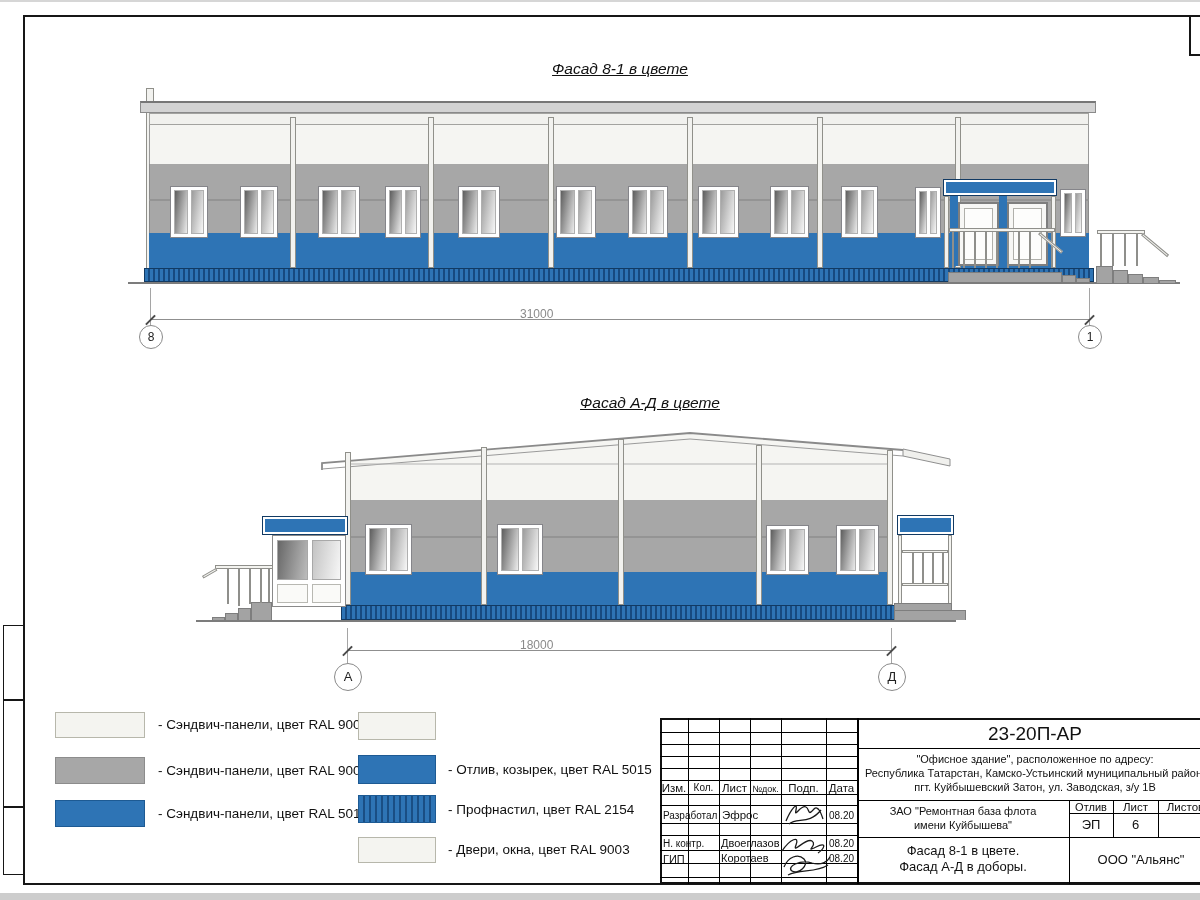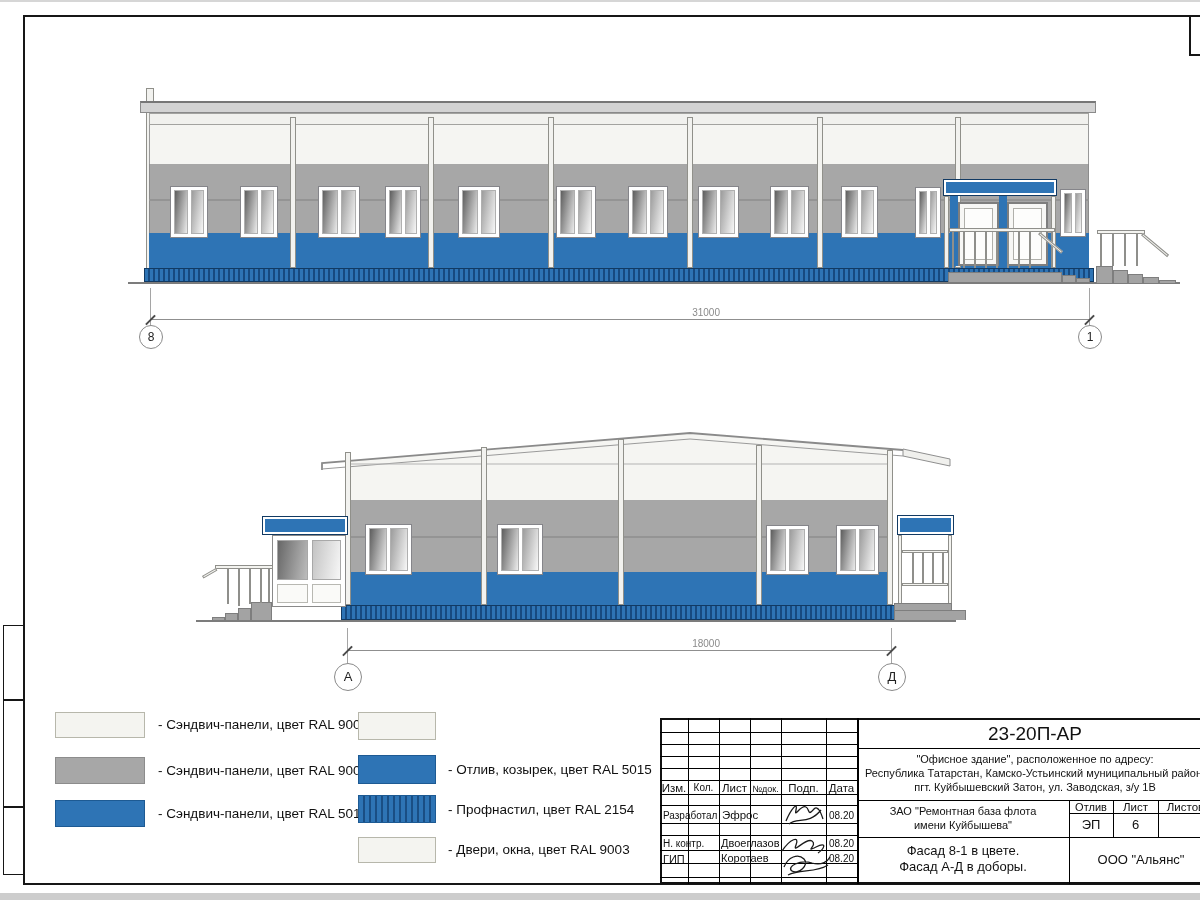--- a/index.html
+++ b/index.html
@@ -21,21 +21,21 @@
   .gd{position:absolute;box-sizing:border-box;border:1px solid #a8a8a8;background:linear-gradient(100deg,#676767,#bcbcbc)}
   .gl{position:absolute;box-sizing:border-box;border:1px solid #a8a8a8;background:linear-gradient(100deg,#c3c3c3,#f7f7f7)}
   .pnl{position:absolute;box-sizing:border-box;border:1px solid #b8b8b2;background:#fafaf8}
   .hl{position:absolute;background:#000;height:1px}
   .vl{position:absolute;background:#000;width:1px}
   .tbt{position:absolute;font-size:11px;line-height:1.15;white-space:nowrap}
   .ctr{text-align:center}
   .dimline{position:absolute;background:#8f8f8f}
   .ext{position:absolute;background:#a5a5a5;width:1px}
   .tick{position:absolute;width:13px;height:2px;background:#4a4a4a;transform:rotate(-45deg)}
-  .dimlab{position:absolute;color:#8a8a8a;font-size:10px;text-align:right}
+  .dimlab{position:absolute;color:#8a8a8a;font-size:12px;text-align:left}
   .axis{position:absolute;border:1px solid #8a8a8a;border-radius:50%;background:#fff;text-align:center;color:#222}
   .sw{position:absolute;box-sizing:border-box}
   .sw.white{background:#f4f4f0;border:1px solid #b7b7ab}
   .sw.gray{background:#a7a7a7;border:1px solid #8c8c8c}
   .sw.blue{background:#2e74b5;border:1px solid #1d5a93}
   .sw.prof{background:repeating-linear-gradient(90deg,#2e74b5 0 4px,#1a4e84 4px 6px);border:1px solid #1d5a93}
   .leg{position:absolute;font-size:13.5px;line-height:1.25;color:#111;white-space:nowrap}
   .ftitle{position:absolute;font-style:italic;text-decoration:underline;font-size:15.5px;color:#111;text-align:center}
   svg{position:absolute;overflow:visible}
 </style>
@@ -46,20 +46,21 @@
 
   <div class="abs" style="left:0;top:0;width:1200px;height:2px;background:#d6d6d6"></div>
   <div class="abs" style="left:0;top:893px;width:1200px;height:7px;background:#cdcdcd"></div>
 
   <div class="abs" style="left:23px;top:15px;width:1190px;height:870px;border:2px solid #161616"></div>
   <div class="abs" style="left:1189px;top:15px;width:26px;height:41px;border:2px solid #161616"></div>
   <div class="abs" style="left:3px;top:625px;width:21px;height:76px;border:1.5px solid #161616"></div>
   <div class="abs" style="left:3px;top:699px;width:21px;height:109px;border:1.5px solid #161616"></div>
   <div class="abs" style="left:3px;top:806px;width:21px;height:69px;border:1.5px solid #161616"></div>
 
+  <div class="ftitle" style="left:450px;top:60px;width:340px">Фасад 8-1 в цвете</div>
 
   <div class="post" style="left:146px;top:88px;width:8px;height:194px"></div>
   <div class="band" style="left:140px;top:101px;width:956px;height:12px;background:#d3d3d3;border:1px solid #8a8a8a;border-top:2px solid #777"></div>
   <div class="band" style="left:149px;top:113px;width:940px;height:12px;background:#f1f1ee;border:1px solid #a3a3a0"></div>
   <div class="band" style="left:149px;top:125px;width:940px;height:39px;background:#f5f5f2;border-left:1px solid #999;border-right:1px solid #999"></div>
   <div class="band" style="left:149px;top:164px;width:940px;height:69px;background:#a7a7a7;border-left:1px solid #8c8c8c;border-right:1px solid #8c8c8c"></div>
   <div class="band" style="left:149px;top:199px;width:940px;height:2px;background:#949494"></div>
   <div class="band" style="left:149px;top:233px;width:940px;height:35px;background:#2e74b5"></div>
   <div class="prof" style="left:144px;top:268px;width:950px;height:14px"></div>
   <div class="band" style="left:128px;top:282px;width:1052px;height:2px;background:#7c7c7c"></div>
@@ -162,20 +163,21 @@
 
   <div class="ext" style="left:150px;top:288px;height:44px"></div>
   <div class="ext" style="left:1089px;top:288px;height:44px"></div>
   <div class="dimline" style="left:150px;top:319px;width:940px;height:1px"></div>
   <div class="tick" style="left:144px;top:319px"></div>
   <div class="tick" style="left:1083px;top:319px"></div>
   <div class="dimlab" style="left:520px;top:307px;width:200px">31000</div>
   <div class="axis" style="left:139px;top:325px;width:22px;height:22px;line-height:22px;font-size:12px">8</div>
   <div class="axis" style="left:1078px;top:325px;width:22px;height:22px;line-height:22px;font-size:12px">1</div>
 
+  <div class="ftitle" style="left:480px;top:394px;width:340px">Фасад А-Д в цвете</div>
 
   <div class="band" style="left:345px;top:433px;width:548px;height:67px;background:#f5f5f2;clip-path:polygon(0 28px,345px 0,548px 17px,548px 67px,0 67px)"></div>
   <div class="band" style="left:345px;top:500px;width:548px;height:72px;background:#a7a7a7"></div>
   <div class="band" style="left:345px;top:536px;width:548px;height:2px;background:#949494"></div>
   <div class="band" style="left:345px;top:572px;width:548px;height:33px;background:#2e74b5"></div>
   <div class="prof" style="left:341px;top:605px;width:560px;height:15px"></div>
   <div class="band" style="left:196px;top:620px;width:760px;height:2px;background:#7c7c7c"></div>
 
   <svg style="left:190px;top:420px" width="780" height="62" viewBox="0 0 780 62">
     <polygon points="713,29 760,39 760,46 713,36" fill="#f0f0ed" stroke="#8f8f8f" stroke-width="1"></polygon>

